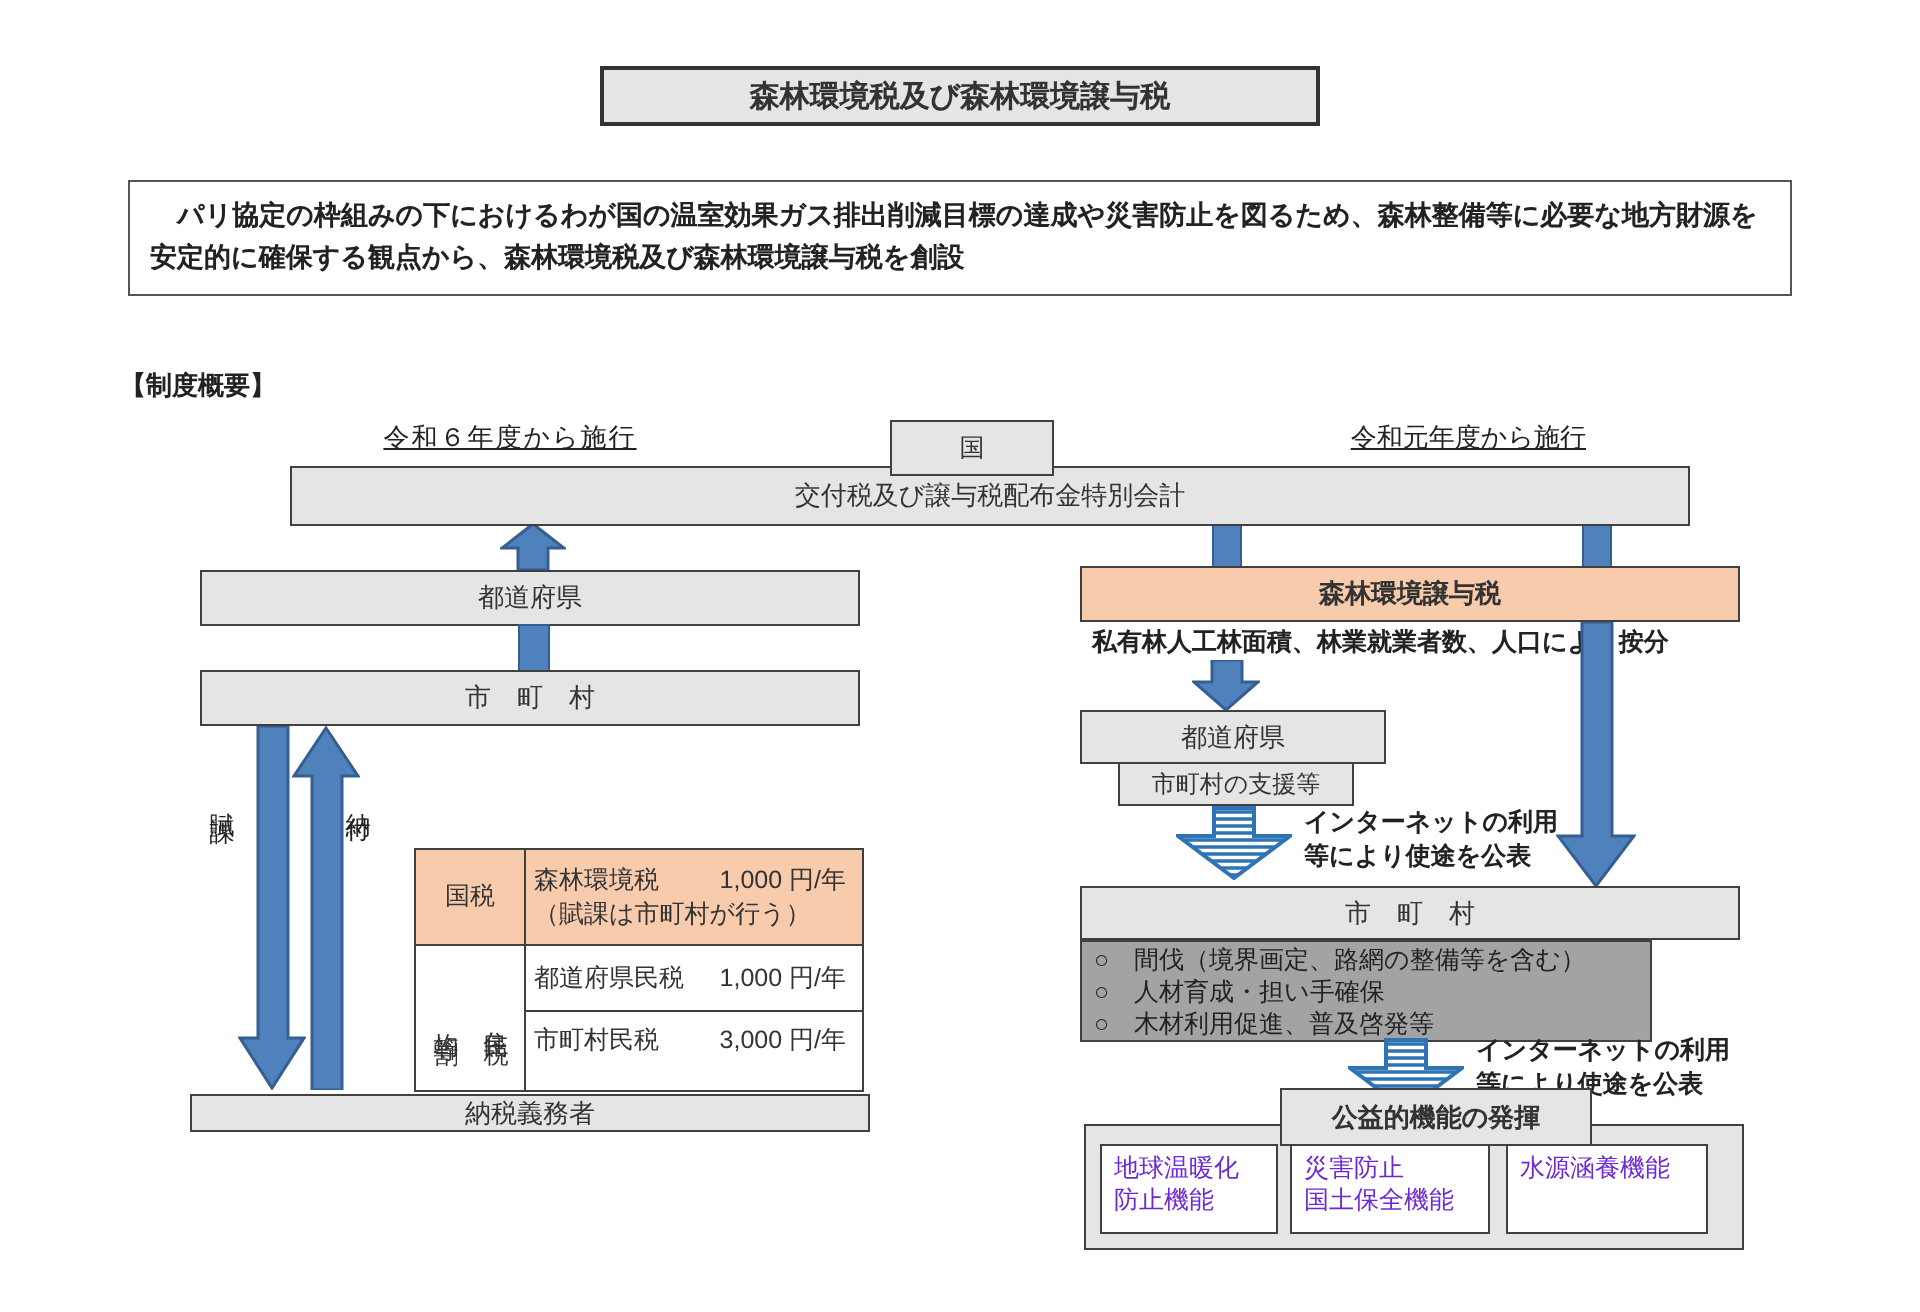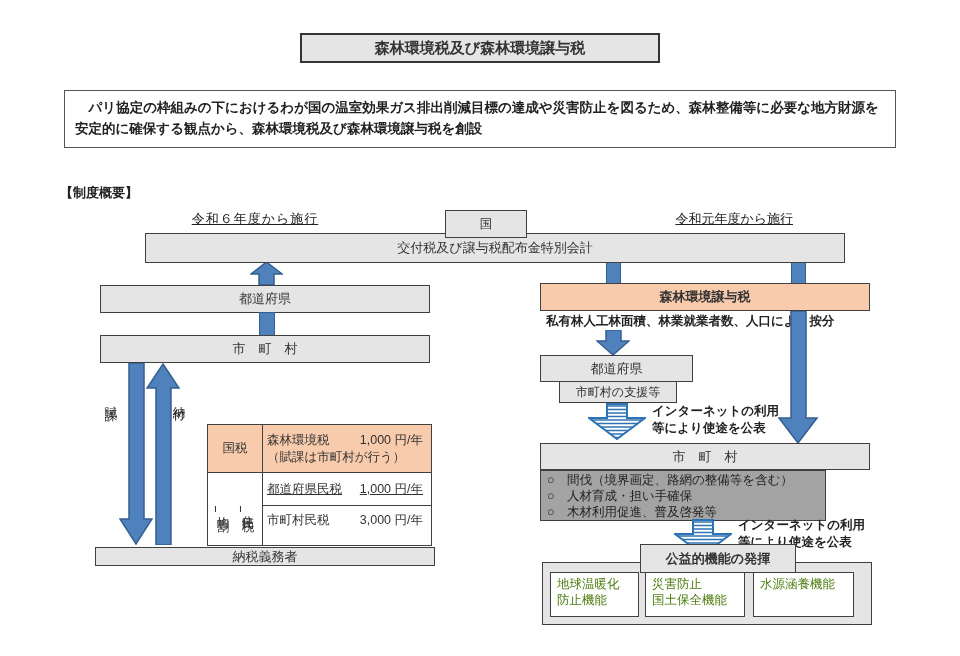--- a/index.html
+++ b/index.html
@@ -35,33 +35,33 @@
 
   
   .tax-table{
     position:absolute;left:207px;top:400px;width:225px;
     border-collapse:collapse;font-size:12.5px;color:#333;margin-top:24px;
   }
   .tax-table td{border:1.5px solid #404040;box-sizing:border-box;vertical-align:middle;padding:2px 4px;}
   .tax-table .c1{width:55px;text-align:center;}
   .tax-table .c2{width:170px;}
   .tax-table tr.r1 td{height:48px;background:var(--peach);}
-  .tax-table tr.r2 td{height:33px;text-decoration:underline;}
+  .tax-table tr.r2 td{height:33px;}
   .tax-table tr.r3 td{height:40px;vertical-align:top;padding-top:6px;}
   .trow{display:flex;justify-content:space-between;padding-right:4px;}
   .vcell{display:flex;flex-direction:row;justify-content:center;gap:8px;}
   .vcell span{writing-mode:vertical-rl;letter-spacing:2px;font-size:12.5px;}
 
   .uses-box{
     position:absolute;border:1.5px solid #404040;background:#a3a3a3;box-sizing:border-box;
     font-size:12.5px;line-height:15.8px;padding:2px 6px;color:#222;white-space:nowrap;
   }
   .func-box{
     position:absolute;border:1.5px solid #404040;background:#fff;box-sizing:border-box;
-    font-size:12.5px;line-height:16px;padding:3px 6px;color:#4d7c0f;white-space:nowrap;
+    font-size:12.5px;line-height:16px;padding:3px 6px;color:#6d28d9;white-space:nowrap;
   }
   svg{position:absolute;display:block;}
 </style>
 </head>
 <body>
 
 <div class="stage">
 
   <div class="box title-box" style="left:300px;top:33px;width:360px;height:30px;">森林環境税及び森林環境譲与税</div>
 

